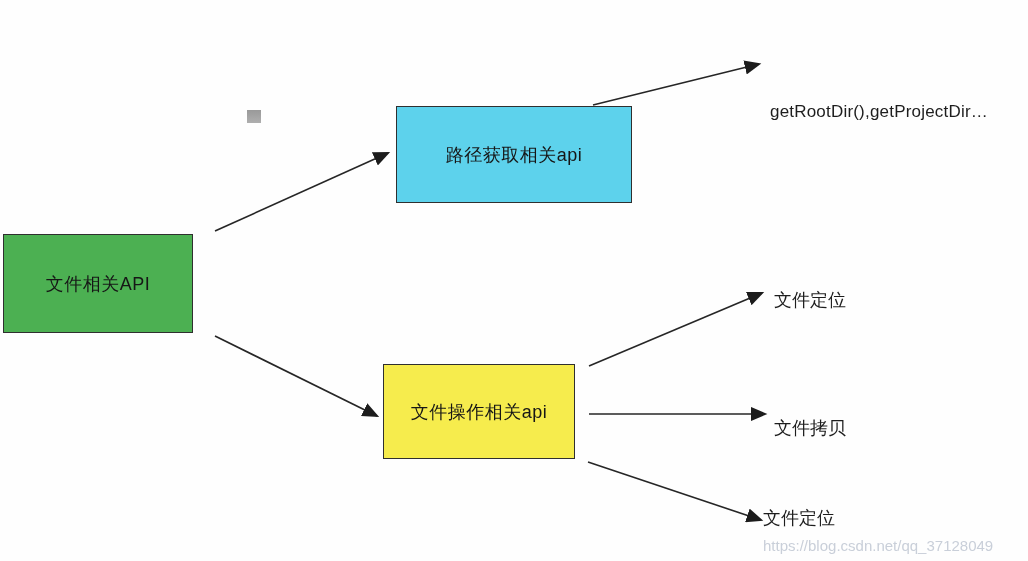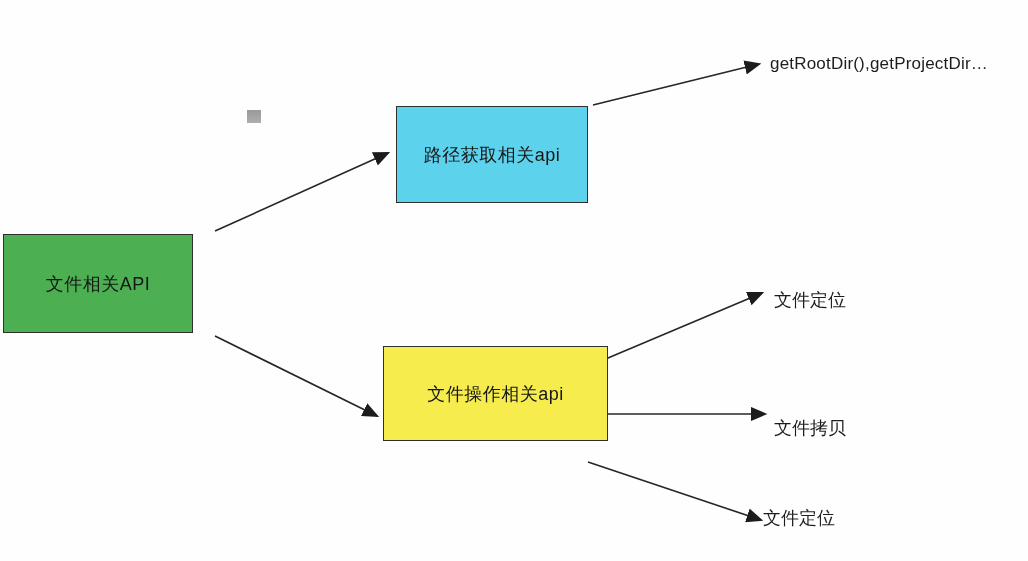--- a/index.html
+++ b/index.html
@@ -29,30 +29,30 @@
     align-items: center;
     justify-content: center;
     border: 1.5px solid #2f2f2f;
     box-sizing: border-box;
     font-size: 18px;
     color: #161616;
     letter-spacing: 0.5px;
     text-align: center;
   }
   .node.root   { left: 3px;   top: 234px; width: 190px; height: 99px; }
-  .node.path   { left: 396px; top: 106px; width: 192px; height: 97px; }
-  .node.ops    { left: 383px; top: 346px; width: 225px; height: 95px; }
+  .node.path   { left: 396px; top: 106px; width: 236px; height: 97px; }
+  .node.ops    { left: 383px; top: 364px; width: 192px; height: 95px; }
   .leaf {
     position: absolute;
     color: #1d1d1d;
     font-size: 18px;
     line-height: 22px;
     white-space: nowrap;
   }
-  .leaf.fn { font-size: 17px; letter-spacing: 0.2px; }
+  .leaf.fn { font-size: 17px; letter-spacing: 0.2px; margin-top: 48px; }
   .leaf.fn        { left: 770px; top: 53px;  }
   .leaf.locate    { left: 774px; top: 280px; margin-top: 9px; }
   .leaf.copy      { left: 774px; top: 417px; }
   .leaf.treewalk  { left: 763px; top: 507px; }
   .watermark-community {
     position: absolute;
     left: 853px;
     top: 521px;
     font-size: 17px;
     color: #4e4e4e;
@@ -105,16 +105,17 @@
 
   <div class="leaf fn">getRootDir(),getProjectDir…</div>
 
   <div class="leaf locate">文件定位</div>
 
   <div class="leaf copy">文件拷贝</div>
 
   <div class="leaf treewalk">文件定位</div>
 
 
+  <div class="watermark-url">https://blog.csdn.net/qq_37128049</div>
 
   <div class="smudge"></div>
 
 </div>
 
 </body></html>

